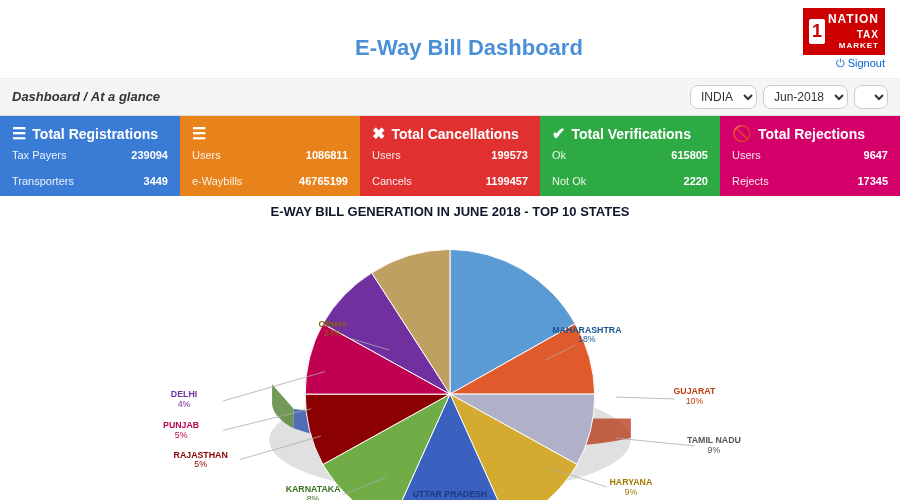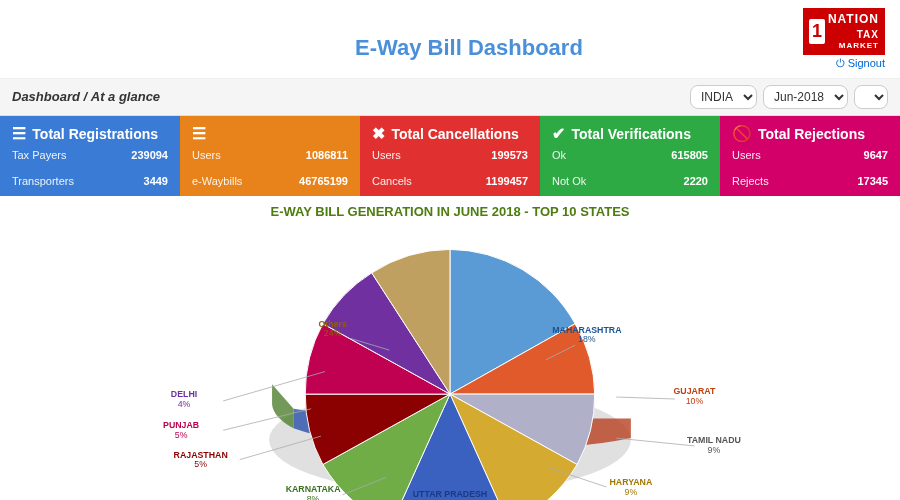--- a/index.html
+++ b/index.html
@@ -30,21 +30,21 @@
     .stat-card.pink { background: #d4006a; }
     .stat-card-header { display: flex; align-items: center; gap: 6px; font-size: 14px; font-weight: bold; margin-bottom: 6px; }
     .stat-card-header .icon { font-size: 16px; }
     .stat-rows { display: flex; flex-direction: column; gap: 14px; font-size: 11px; }
     .stat-row-item { display: flex; justify-content: space-between; }
     .stat-label { opacity: 0.9; }
     .stat-value { font-weight: bold; }
 
     
     .chart-section { padding: 8px 10px 0 10px; }
-    .chart-title { text-align: center; font-size: 13px; font-weight: bold; color: #4d7c0f; margin-bottom: 4px; }
+    .chart-title { text-align: center; font-size: 13px; font-weight: bold; color: #0f172a; margin-bottom: 4px; }
     .chart-container { position: relative; width: 100%; height: 290px; }
   </style>
 </head>
 <body>
 
 <div class="header">
   <div style="width:120px"></div>
   <div class="header-title">E-Way Bill Dashboard</div>
   <div class="logo-area">
     <div class="logo-box">

